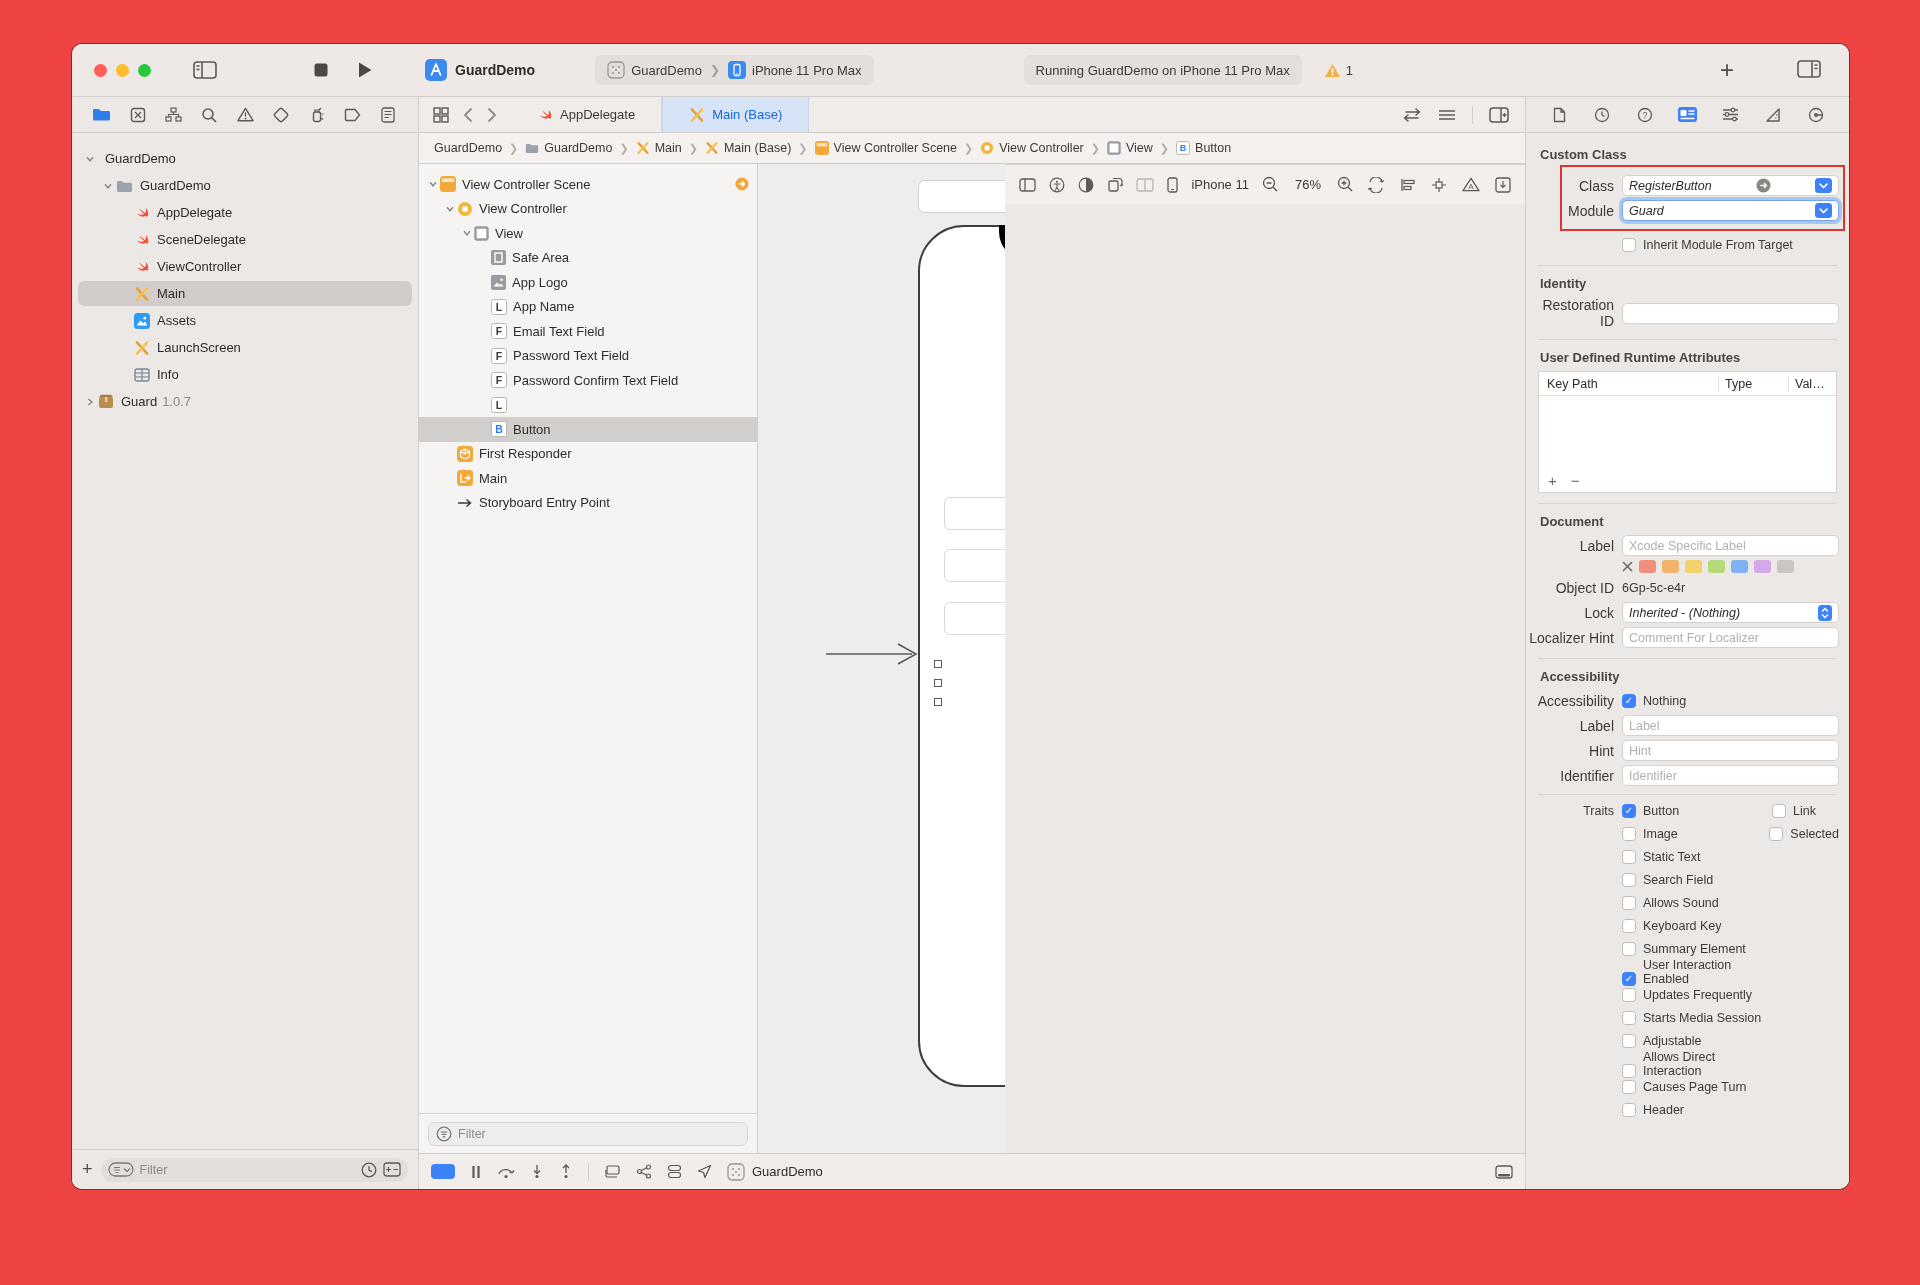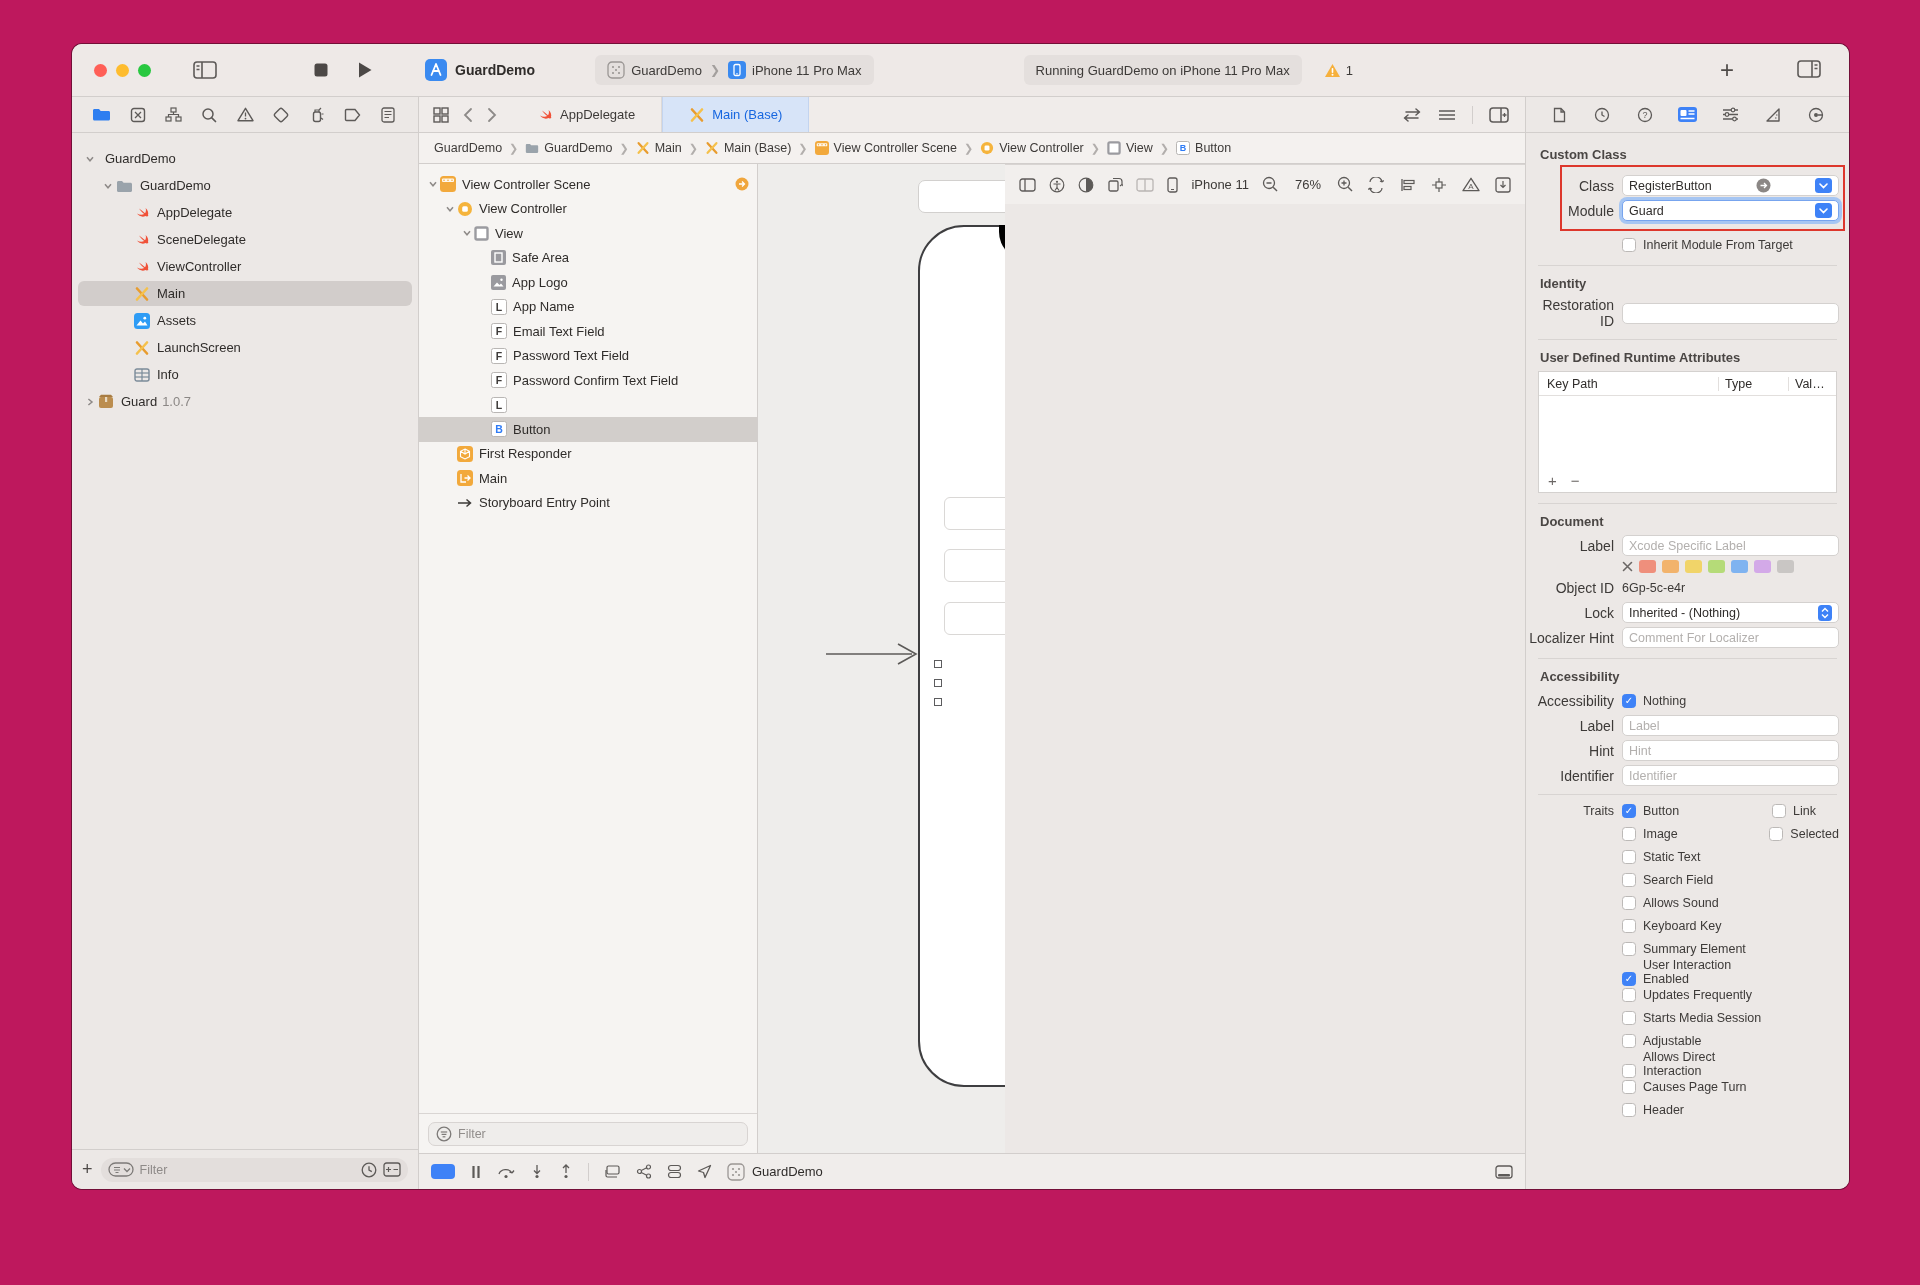--- a/index.html
+++ b/index.html
@@ -1,17 +1,17 @@
 <!DOCTYPE html>
 <html><head>
 <meta charset="utf-8">
 <style>
   * { margin:0; padding:0; box-sizing:border-box; }
   html,body { width:1920px; height:1285px; background:#000; font-family:"Liberation Sans","DejaVu Sans",sans-serif; -webkit-font-smoothing:antialiased; }
-  .screen { position:relative; width:1920px; height:1285px; background:#be185d; overflow:hidden; }
+  .screen { position:relative; width:1920px; height:1285px; background:#ef4444; overflow:hidden; }
   .window { position:absolute; left:72px; top:44px; width:1777px; height:1145px; border-radius:10px; overflow:hidden; display:flex; flex-direction:column; background:#ece8e6; box-shadow:0 0 0 1px rgba(0,0,0,.4); }
 
   
   .titlebar { height:53px; background:#eee9e7; border-bottom:1px solid #d2cecc; display:flex; align-items:center; flex:0 0 auto; position:relative; }
   .traffic { display:flex; gap:9px; margin-left:22px; }
   .light { width:13px; height:13px; border-radius:50%; }
   .l-red{background:#ff5f57;} .l-yellow{background:#febc2e;} .l-green{background:#28c840;}
   .tb-icon { display:inline-flex; align-items:center; justify-content:center; color:#4e4a48; cursor:default; }
   .tb-sidebar { margin-left:42px; }
   .tb-stop { margin-left:96px; }
@@ -103,21 +103,21 @@
   .db-app { display:flex; align-items:center; gap:7px; }
   .db-right { margin-left:auto; display:flex; }
 
   
   .insp-content { flex:1; overflow:hidden; font-size:12.5px; color:#3d3a38; padding-top:4px; }
   .isec-h { font-size:13px; font-weight:bold; color:#4a4644; margin:10px 14px 6px 14px; }
   .irow { display:flex; align-items:center; margin:4px 10px 4px 0; min-height:21px; }
   .irow > label { width:88px; text-align:right; margin-right:8px; color:#3d3a38; flex:0 0 auto; font-size:14px; }
   .ifield { flex:1; height:21px; background:#fff; border:1px solid #d4d1cf; border-radius:5px; display:flex; align-items:center; padding:0 6px; gap:4px; min-width:0; }
   .ifield .ph { color:#b3b0ae; }
-  .ifield .val { color:#2f2c2a; white-space:nowrap; overflow:hidden; }
+  .ifield .val { color:#2f2c2a; white-space:nowrap; overflow:hidden;font-style:italic; }
   .idivider { height:1px; background:#d8d4d2; margin:10px 12px; }
   .cc-rows { position:relative; padding:3px 0; }
   .red-box { position:absolute; left:34px; right:4px; top:-3px; bottom:-3px; border:2.5px solid #dd372c; pointer-events:none; }
   .combo-focus { box-shadow:0 0 0 3px #a6c6f3; border-color:#77a4ee; }
   .blue-btn { width:17px; height:15px; background:#3e82f7; border-radius:3.5px; display:flex; align-items:center; justify-content:center; flex:0 0 auto; margin-left:auto; }
   .cb { width:14px; height:14px; border-radius:3.5px; background:#fff; border:1px solid #bcb9b7; display:inline-flex; align-items:center; justify-content:center; flex:0 0 auto; }
   .cb.checked { background:#3e82f7; border-color:#3e82f7; color:#fff; font-size:10px; font-weight:bold; }
   .cb-row { display:flex; align-items:flex-end; gap:7px; }
   .udra-table { margin:4px 12px; background:#fff; border:1px solid #d4d1cf; height:122px; display:flex; flex-direction:column; }
   .udra-head { display:flex; height:24px; border-bottom:1px solid #e2dfdd; align-items:center; color:#2f2c2a; }

